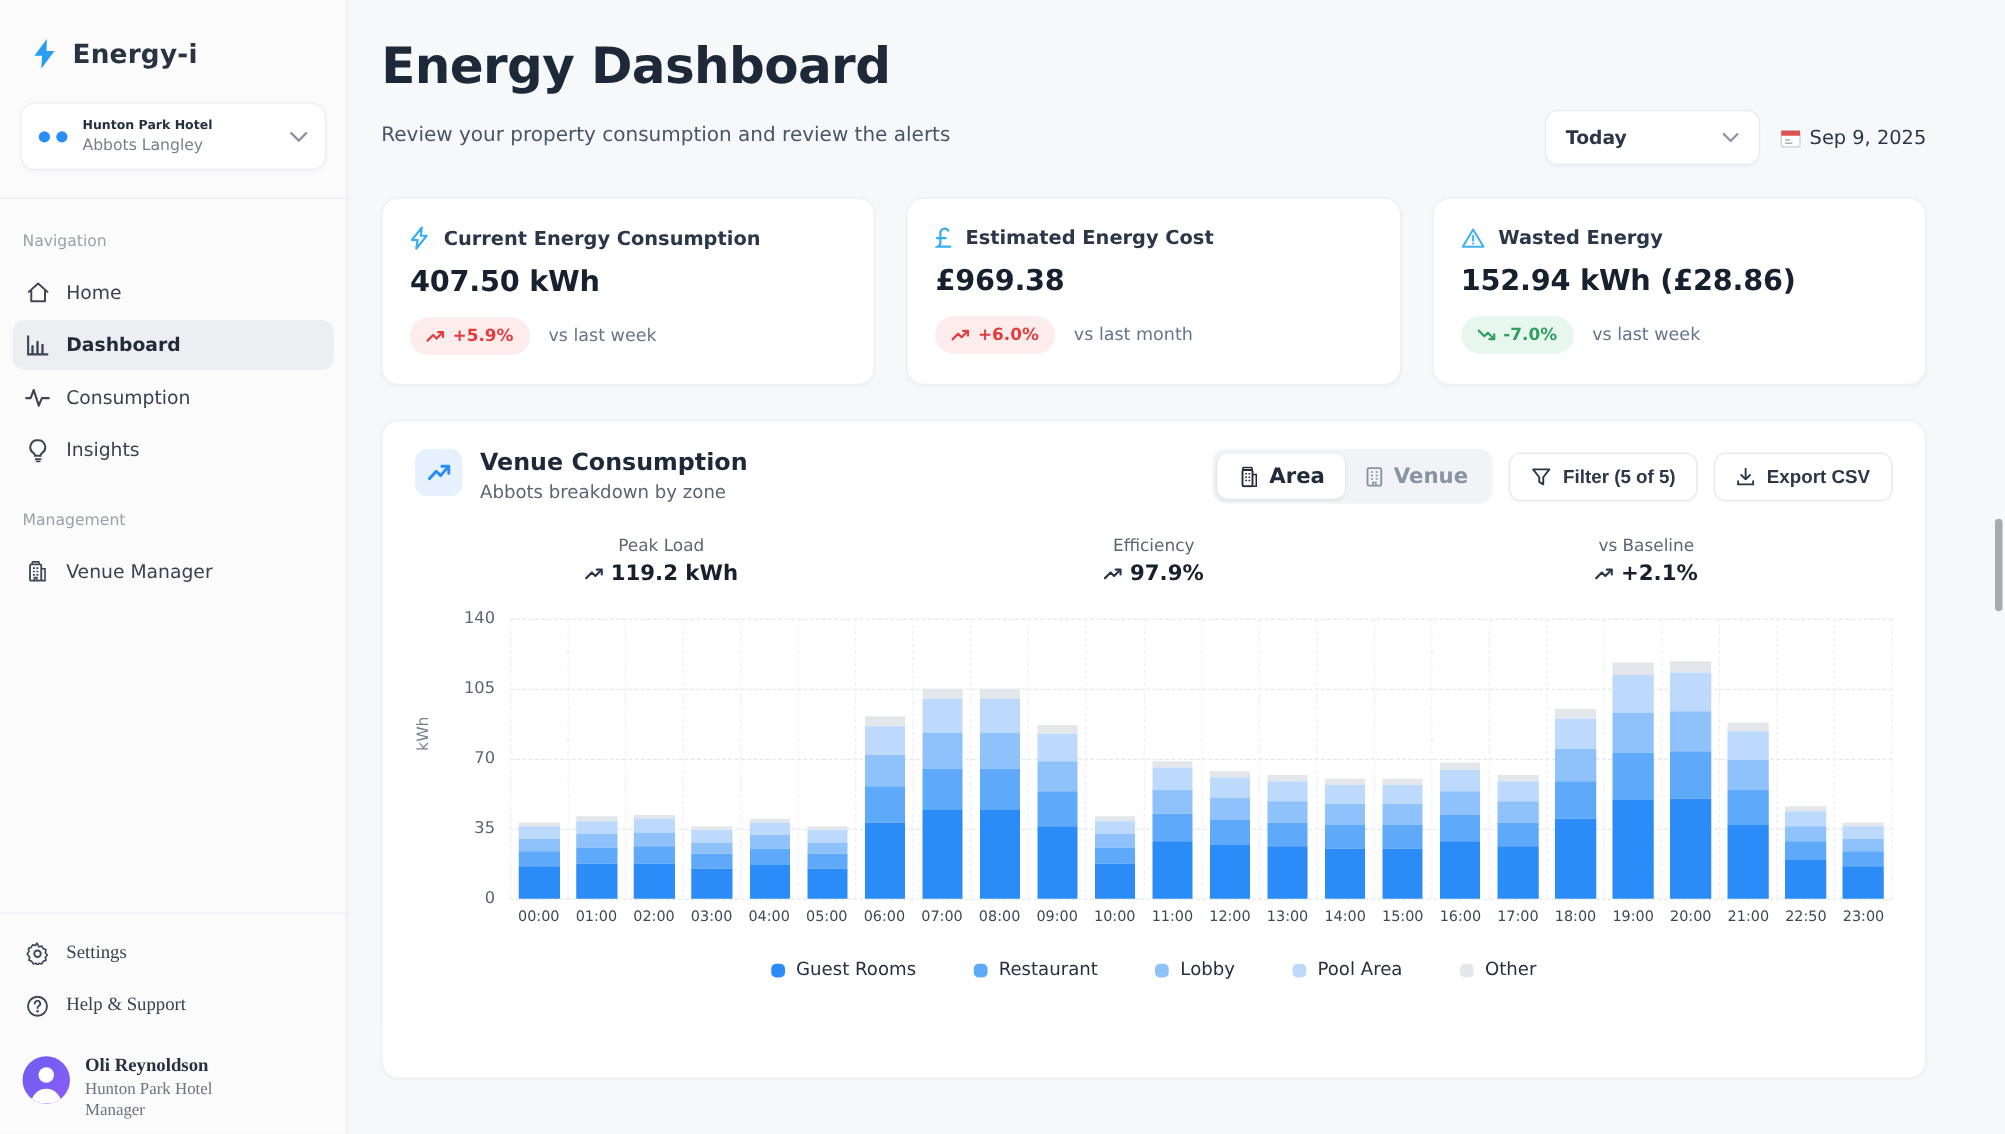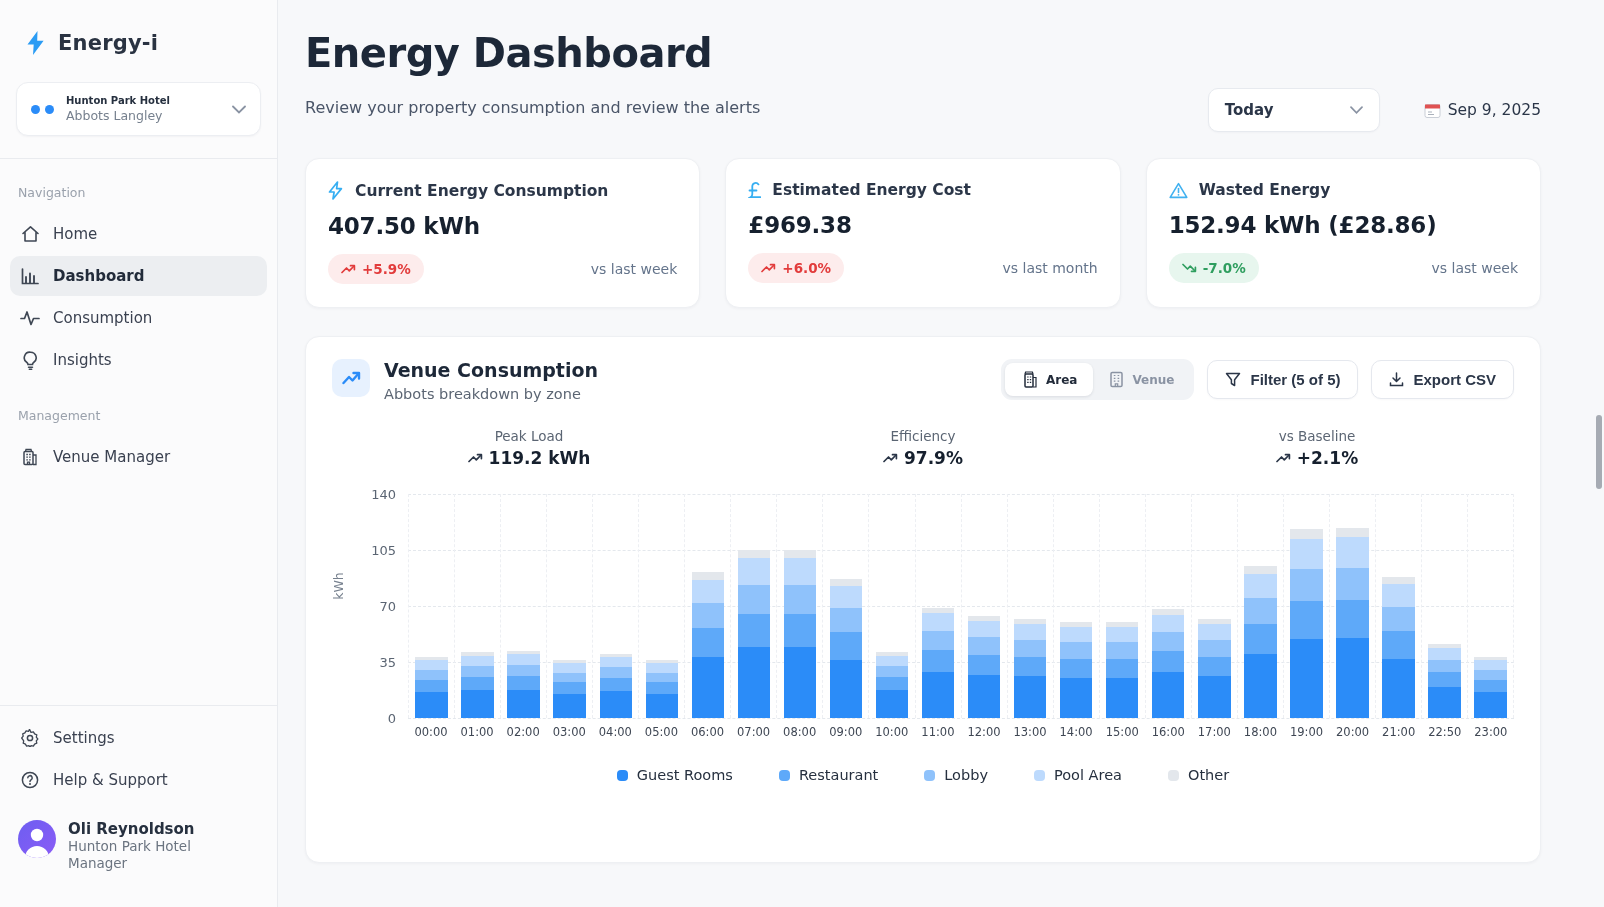--- a/index.html
+++ b/index.html
@@ -28,21 +28,21 @@
   .property-name { font-size:10px; font-weight:700; color:#26303f; }
   .property-loc { font-size:12.5px; color:#76808e; }
   .sidebar-divider { border-top:1px solid #e9ebef; }
   .section-label { font-size:12.5px; color:#9aa1ac; padding:26px 18px 12px 18px; }
   .nav-item {
     display:flex; align-items:center; gap:13px; margin:2px 10px; padding:10px 10px;
     border-radius:10px; font-size:15px; color:#3a4150; cursor:pointer;
   }
   .nav-item.active { background:#eceef1; color:#222b3a; font-weight:600; }
   .nav-icon { width:20px; height:20px; display:flex; align-items:center; justify-content:center; color:#3f4754; }
-  .sidebar-bottom { margin-top:auto; padding-bottom:28px; }
+  .sidebar-bottom { margin-top:auto; padding-bottom:4px;font-family:Liberation Serif, serif; }
   .user-row { display:flex; gap:12px; padding:18px 18px 6px 18px; align-items:flex-start; }
   .avatar {
     width:38px; height:38px; border-radius:50%; flex:none; overflow:hidden;
     background:linear-gradient(135deg,#6d5ef1,#8b5cf6);
     display:flex; align-items:flex-end; justify-content:center;
   }
   .user-name { font-size:15px; font-weight:700; color:#26303f; }
   .user-role { font-size:13.5px; color:#6b7480; line-height:1.3; max-width:150px; }
 
   
@@ -50,31 +50,31 @@
   .main-header { display:flex; justify-content:space-between; align-items:flex-start; }
   .page-title { font-size:40px; font-weight:800; color:#1d2838; letter-spacing:-.5px; }
   .page-subtitle { font-size:16px; color:#4a5568; margin-top:22px; }
   .header-right { display:flex; align-items:center; gap:16px; margin-top:58px; }
   .range-select {
     width:172px; height:44px; background:#fff; border:1px solid #e7eaef; border-radius:10px;
     display:flex; align-items:center; justify-content:space-between; padding:0 16px;
     font-size:15px; font-weight:600; color:#2b3648; cursor:pointer;
     box-shadow:0 1px 2px rgba(20,30,50,.03);
   }
-  .date-chip { display:flex; align-items:center; gap:7px; font-size:15.5px; color:#2b3648;margin-left:28px; }
+  .date-chip { display:flex; align-items:center; gap:7px; font-size:15.5px; color:#2b3648; }
 
   
   .stat-row { display:flex; gap:25px; margin-top:26px; }
   .stat-card {
     flex:1; background:#fff; border:1px solid #eef0f3; border-radius:14px;
     padding:22px 22px 24px 22px; box-shadow:0 1px 3px rgba(20,30,50,.04); height:150px;
   }
   .stat-head { display:flex; align-items:center; gap:11px; font-size:15.5px; font-weight:600; color:#2b3648; }
   .stat-value { font-size:23px; font-weight:800; color:#16202e; margin-top:13px; letter-spacing:-.2px; }
-  .stat-foot { display:flex; align-items:center; gap:15px; margin-top:15px;justify-content:space-between; }
+  .stat-foot { display:flex; align-items:center; gap:15px; margin-top:15px; }
   .delta-pill {
     display:flex; align-items:center; gap:6px; border-radius:999px; padding:7px 13px;
     font-size:13.5px; font-weight:700;
   }
   .delta-pill.red { background:#fdecec; color:#e23c3c; }
   .delta-pill.green { background:#e7f6ee; color:#2f9e5f; }
   .compare-text { font-size:14px; color:#64748b; }
 
   
   .chart-card {
@@ -85,21 +85,21 @@
   .chart-title-wrap { display:flex; gap:14px; align-items:flex-start; }
   .chart-title-icon {
     width:38px; height:38px; border-radius:10px; background:#e7f1fe;
     display:flex; align-items:center; justify-content:center;
   }
   .chart-title { font-size:19px; font-weight:700; color:#1d2838; }
   .chart-subtitle { font-size:14.5px; color:#5b6573; margin-top:5px; }
   .chart-actions { display:flex; gap:13px; align-items:center; }
   .seg-toggle { background:#f1f3f6; border-radius:11px; padding:4px; display:flex; }
   .seg-btn {
-    display:flex; align-items:center; gap:8px; font-size:12px; padding:8px 16px;
+    display:flex; align-items:center; gap:8px; font-size:17px; padding:8px 16px;
     border-radius:8px; color:#8a93a3; cursor:pointer; font-weight:600;
   }
   .seg-btn.active { background:#fff; color:#222b3a; box-shadow:0 1px 3px rgba(20,30,50,.10); }
   .action-btn {
     display:flex; align-items:center; gap:9px; background:#fff; border:1px solid #e5e8ee;
     border-radius:10px; padding:10px 17px; font-size:15px; font-weight:600; color:#2b3648;
     cursor:pointer; box-shadow:0 1px 2px rgba(20,30,50,.03);
   }
   .kpi-row { display:flex; margin-top:26px; }
   .kpi { flex:1; text-align:center; }

